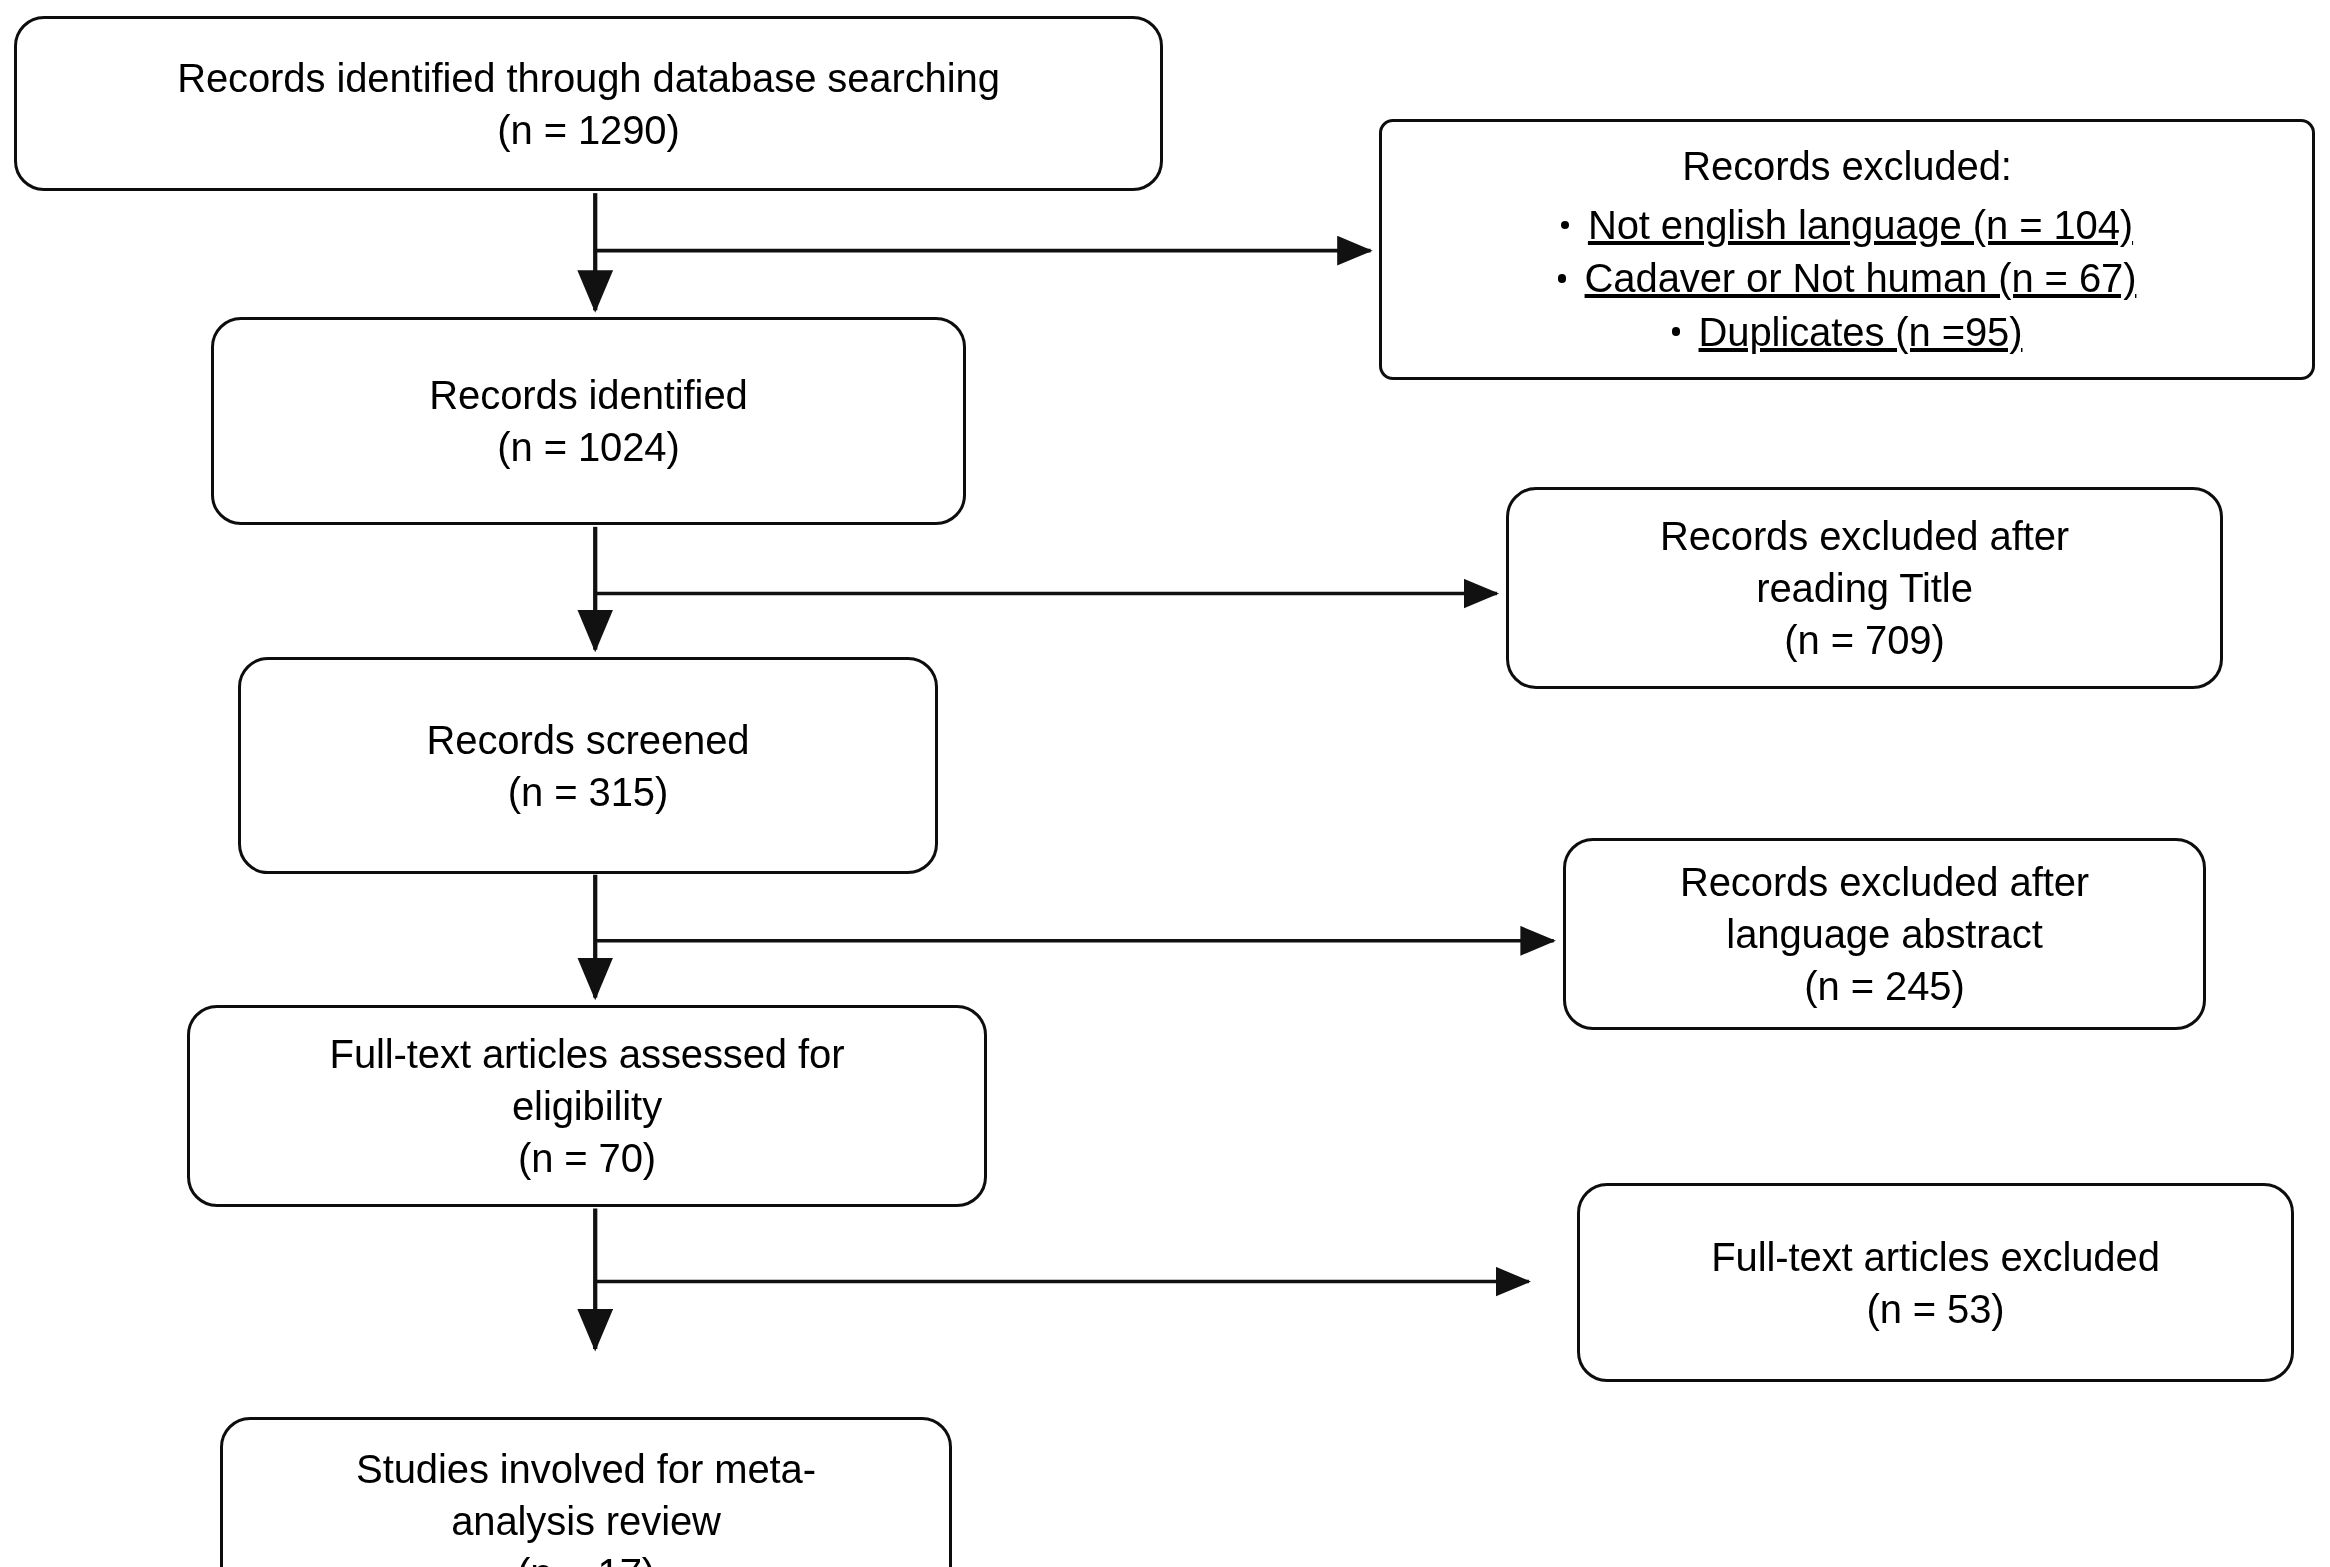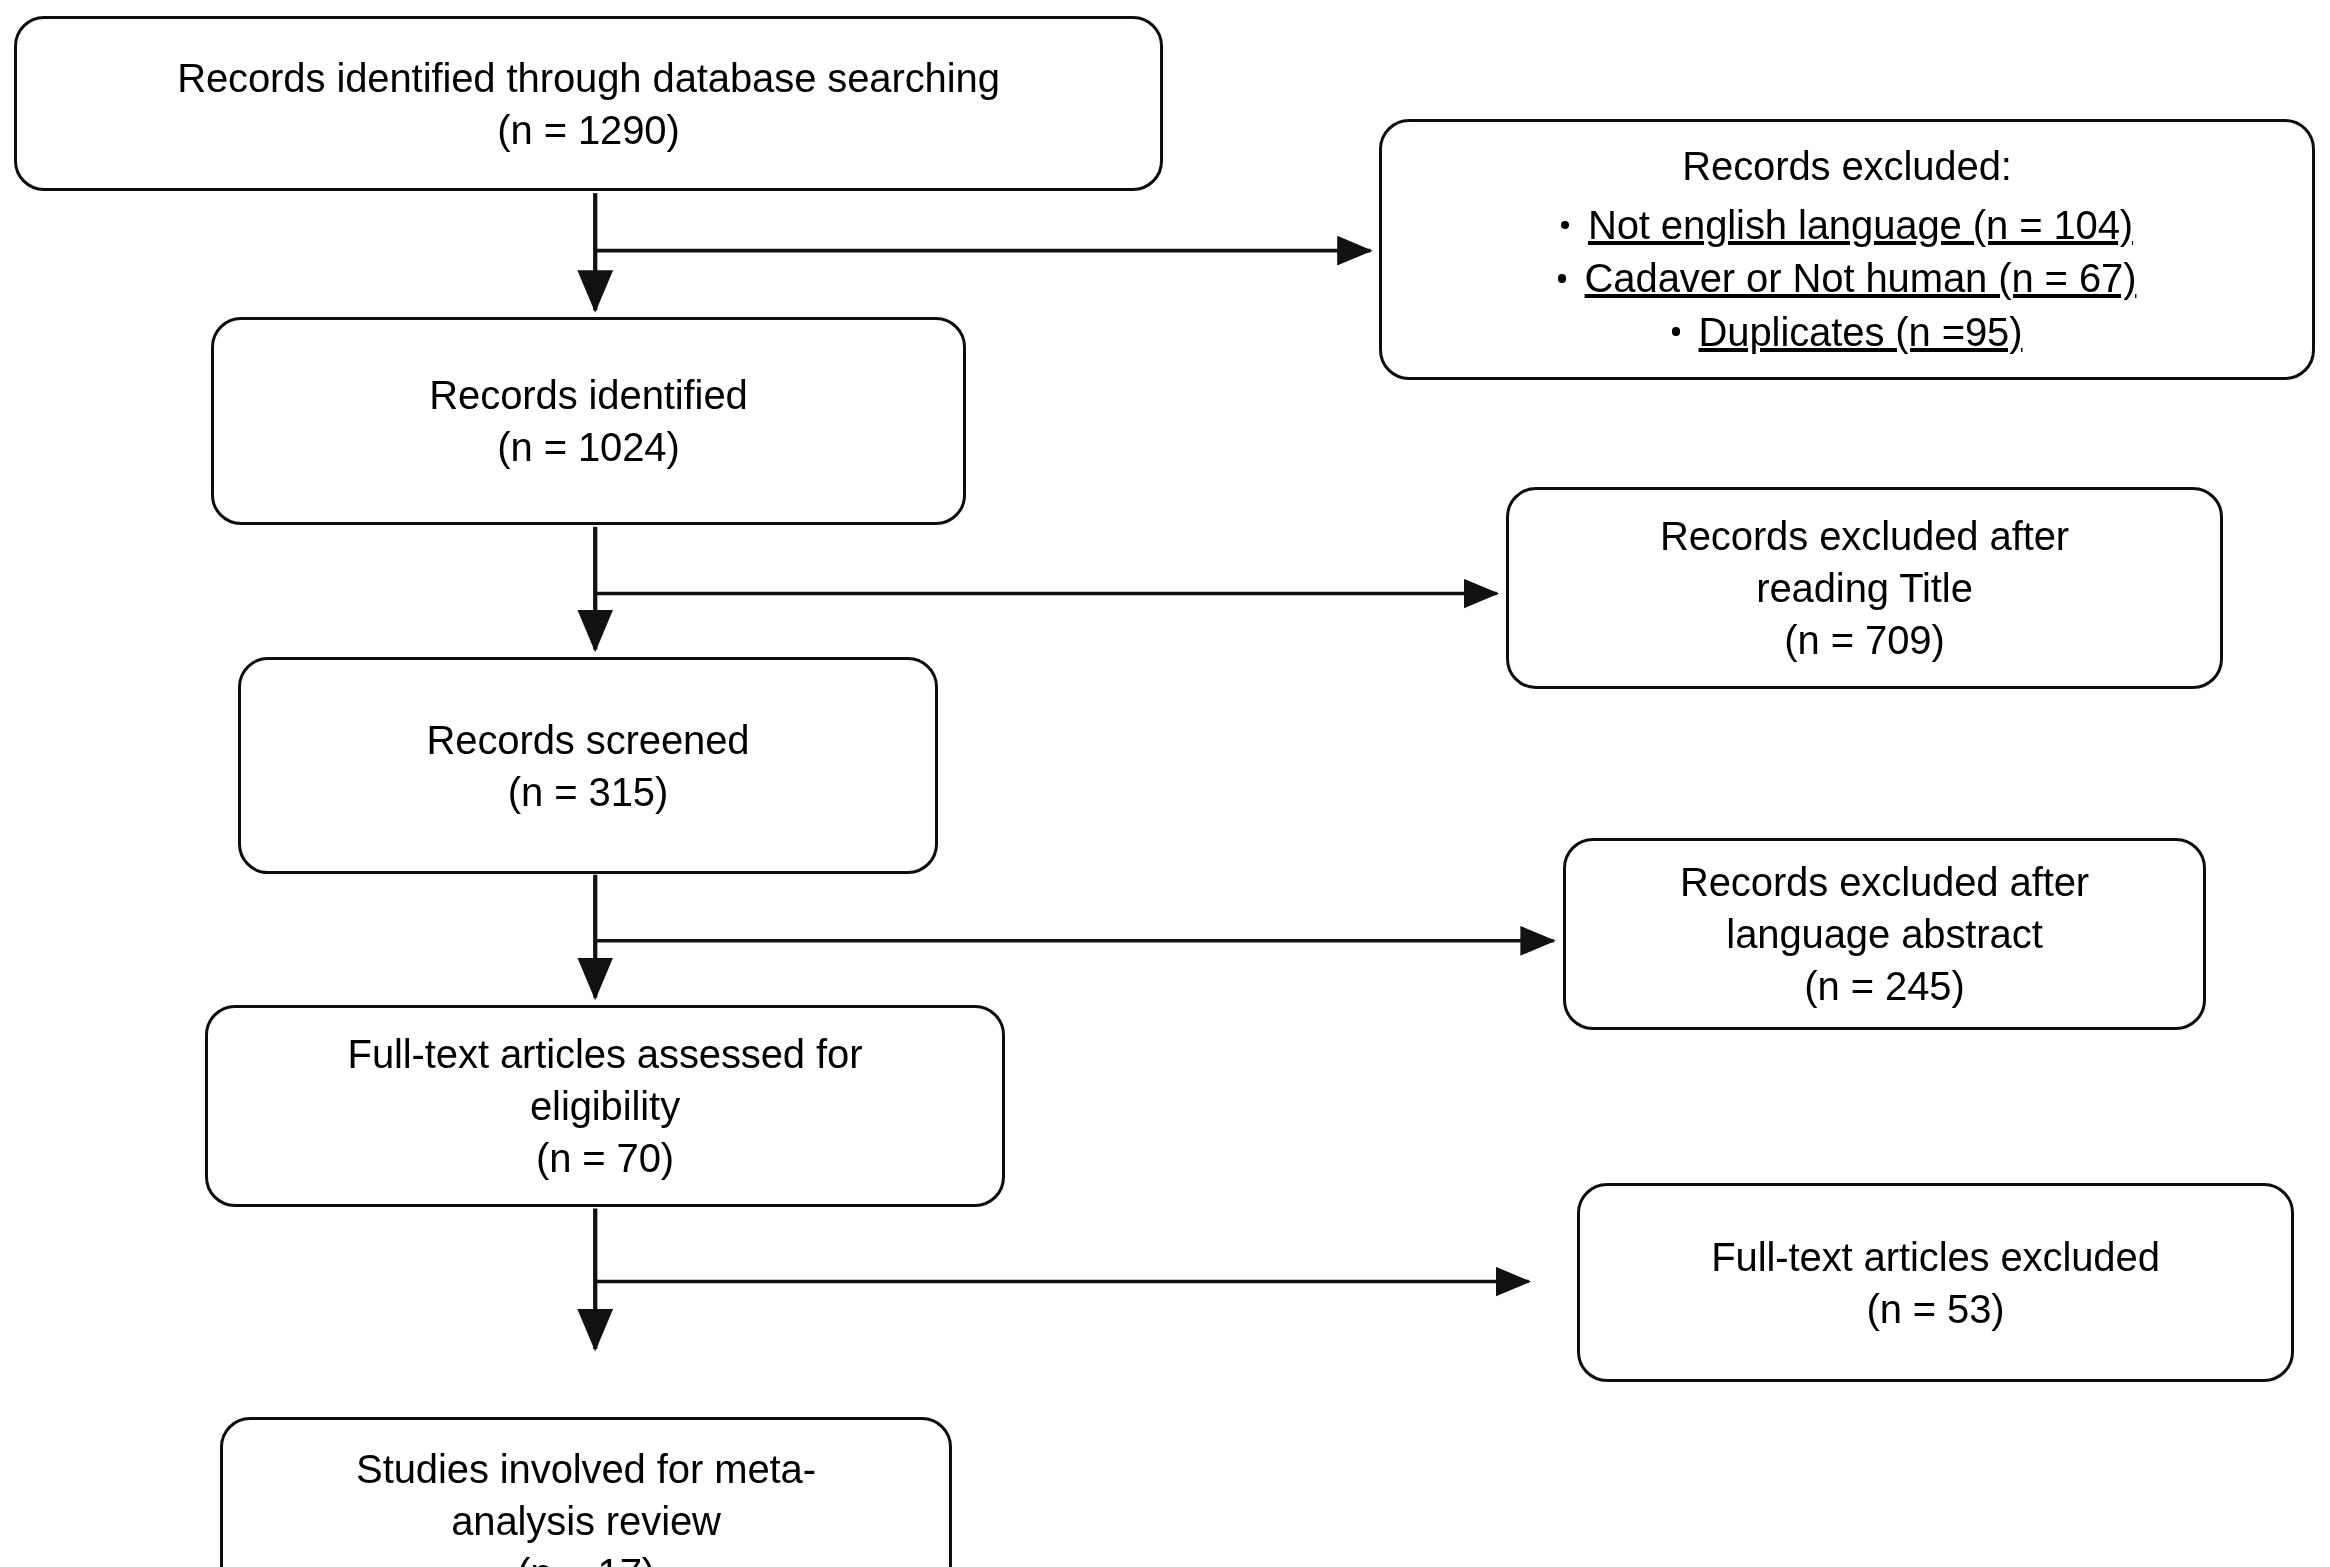--- a/index.html
+++ b/index.html
@@ -60,24 +60,24 @@
     border-radius:50%;
     background:#000;
     vertical-align:middle;
     margin-right:18.5px;
     margin-bottom:7px;
   }
   
   #n-identified-db { left:14px;   top:16.3px;   width:1149px; height:175px; }
   #n-identified    { left:211px;  top:317px;  width:755px; height:208px; }
   #n-screened      { left:238px;  top:657px;  width:700px;  height:217px; }
-  #n-fulltext      { left:187px;  top:1005px; width:800px; height:202px;margin-left:18px; }
+  #n-fulltext      { left:187px;  top:1005px; width:800px; height:202px; }
   #n-studies       { left:220px;  top:1417px; width:732px; height:207px; }
 
-  #n-excluded-list { left:1379px; top:119px;  width:936px; height:261px; padding:4.3px 21px; }
+  #n-excluded-list { left:1379px; top:119px;  width:936px; height:261px; padding:4.3px 21px;border-radius:14px; }
   #n-excl-title    { left:1506px; top:487px;  width:717px; height:202px; }
   #n-excl-abstract { left:1563px; top:838px; width:643px;  height:192px; }
   #n-excl-fulltext { left:1538px; top:1183px; width:717px; height:199px;margin-left:39px; }
 
   #n-excluded-list .hdr{ margin-bottom:5.7px; }
 </style>
 </head>
 <body>
 
 <div id="stage">

